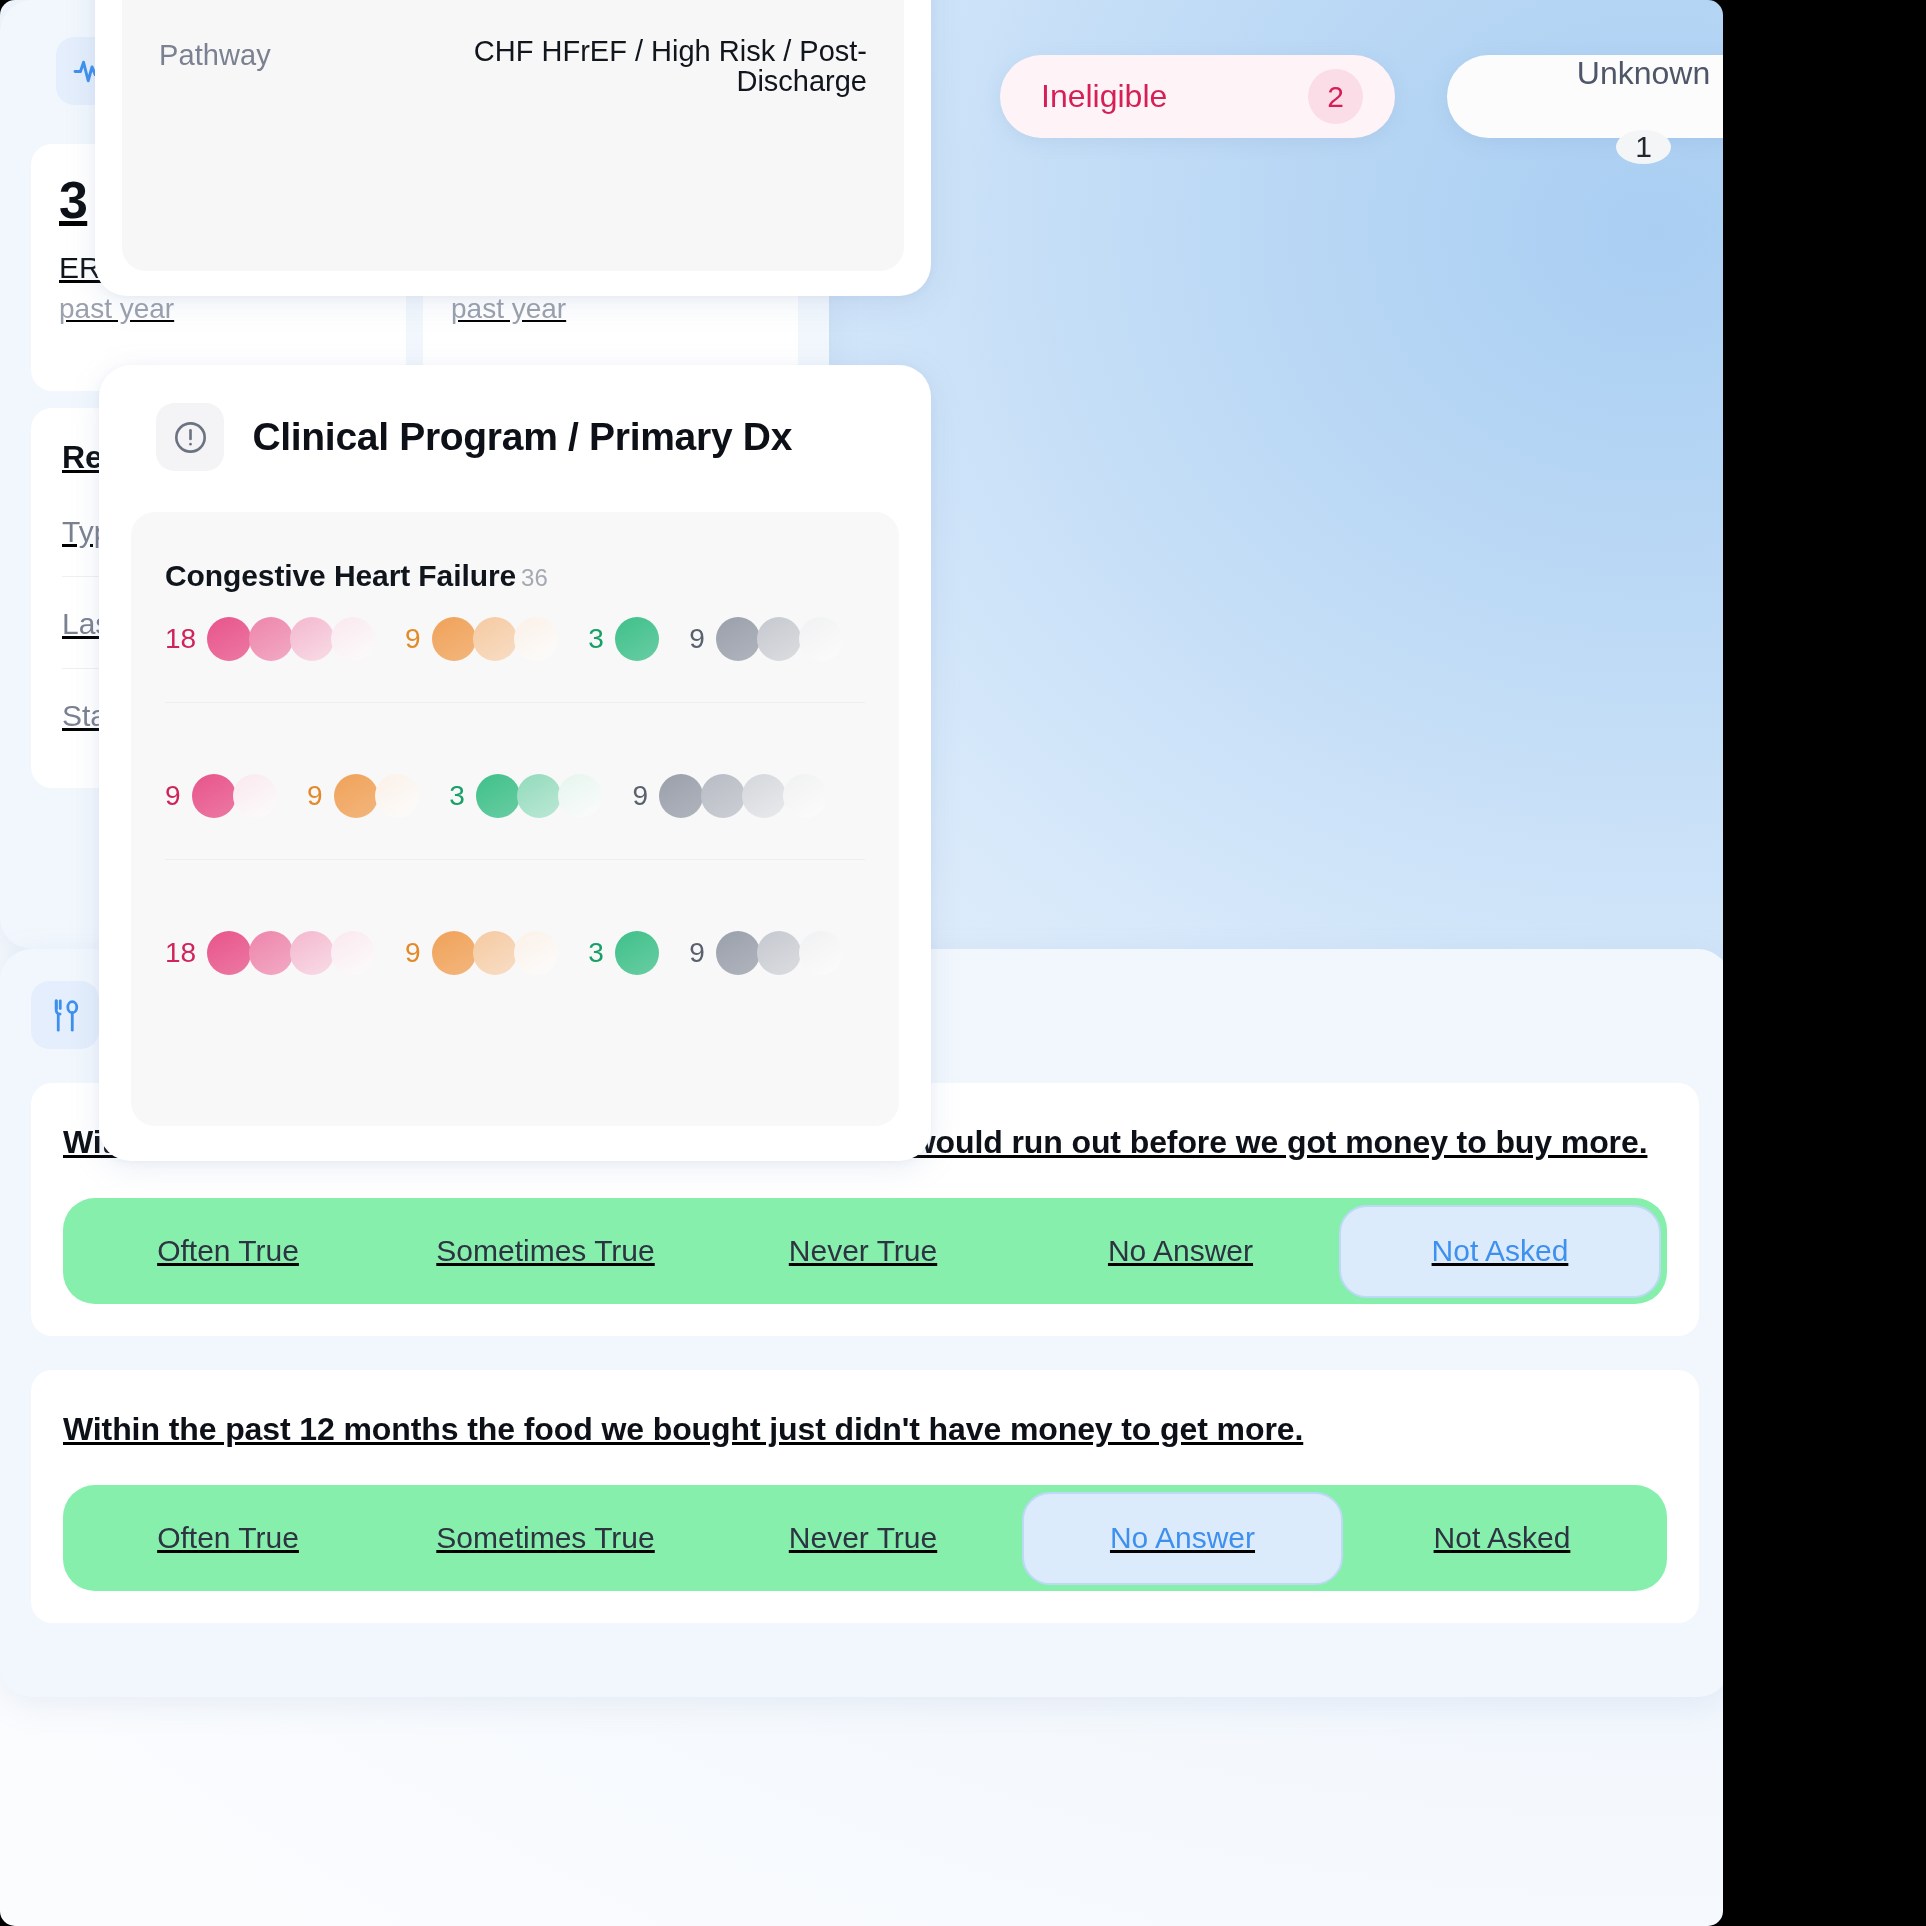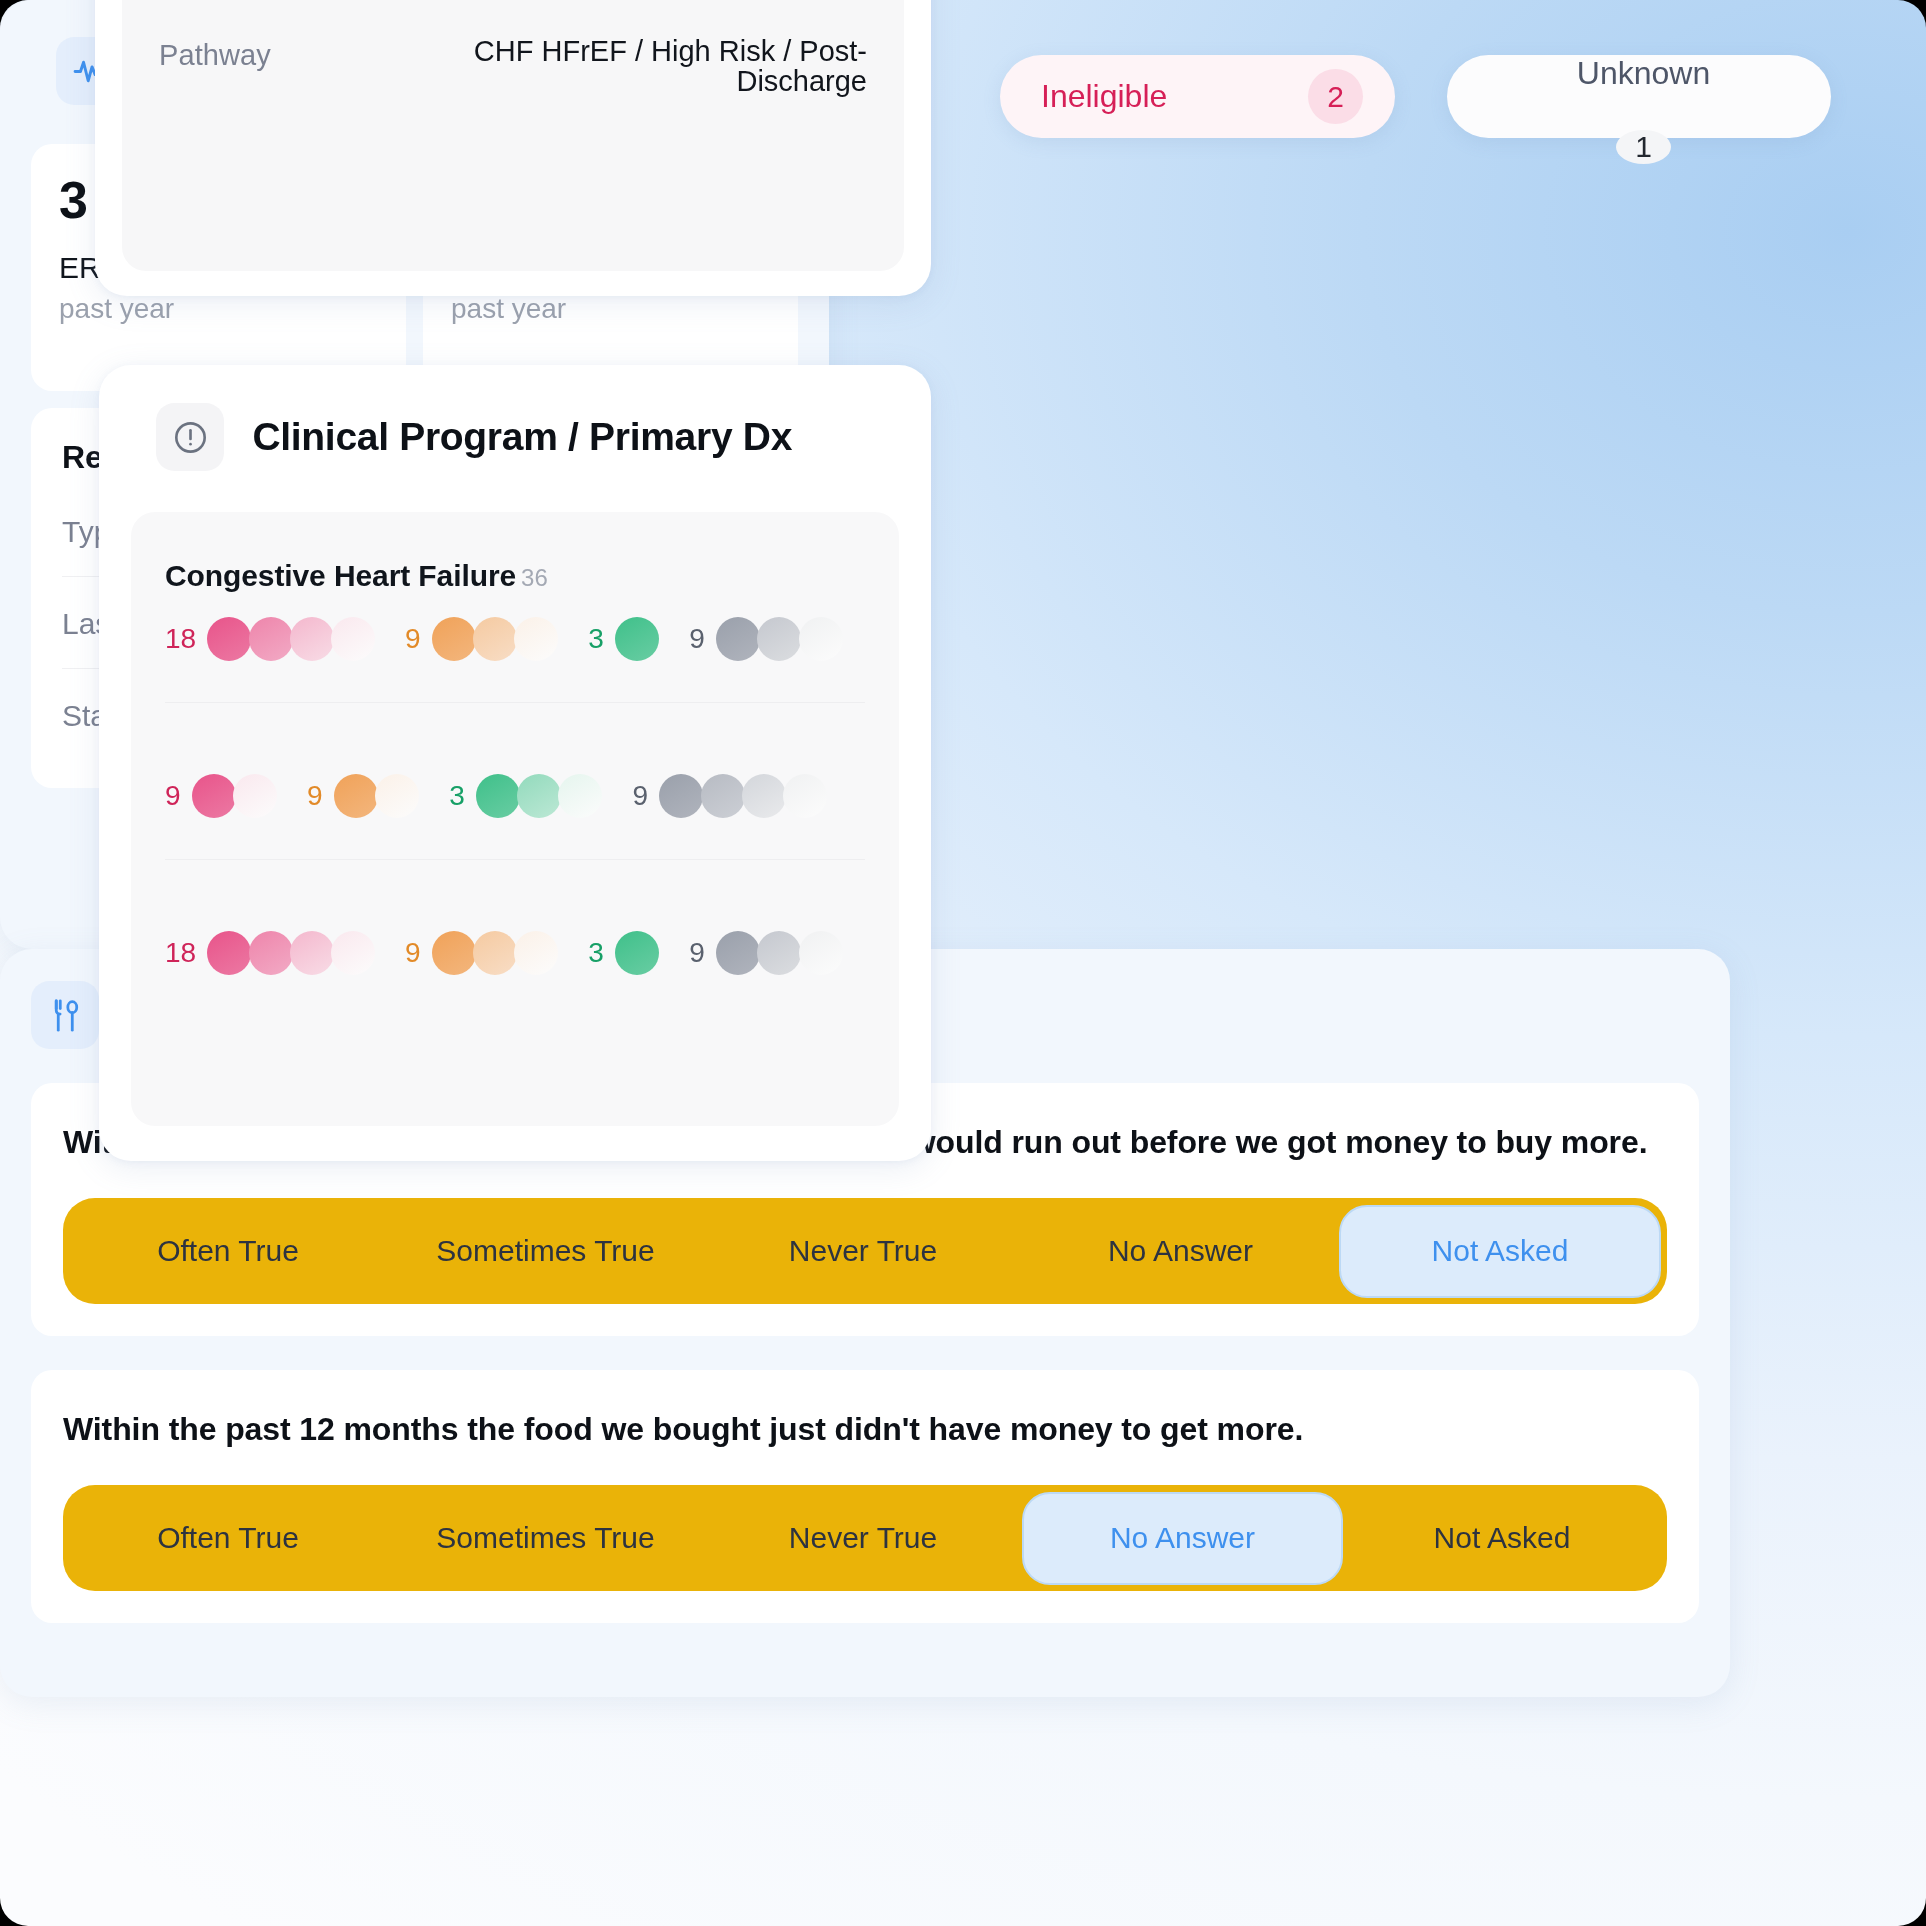--- a/index.html
+++ b/index.html
@@ -10,27 +10,28 @@
     overflow: hidden;
     font-family: "Liberation Sans", sans-serif;
   }
 
   body {
     background: #000;
   }
 
   .page {
     position: relative;
-    width: 1926px;
+    width: 1723px;
     height: 1926px;
-    border-radius: 28px;
+    border-radius: 15px;
     overflow: hidden;
     background:
       radial-gradient(140% 110% at 96% 12%, #a9cef2 0%, #bcd9f5 18%, #d6e8fa 38%, #eaf2fc 58%, #f4f8fd 74%, #fbfcfe 100%),
       linear-gradient(100deg, #fdfdfe 0%, #f2f7fc 45%, #cfe2f8 78%, #a8cdf0 100%);
+    text-decoration: underline;
   }
 
   
   .card {
     position: absolute;
     background: #ffffff;
     border-radius: 32px;
     box-shadow: 0 7px 32px rgba(115,145,185,.14), 0 1.4px 7px rgba(115,145,185,.08);
   }
 
@@ -286,21 +287,21 @@
   .q-text {
     font-size: 32px;
     font-weight: 700;
     color: #0d1117;
     line-height: 1.32;
     letter-spacing: -0.1px;
   }
   .opt-bar {
     display: flex;
     align-items: center;
-    background: #eab308;
+    background: #86efac;
     border-radius: 32px;
     height: 106px;
     margin-top: 35px;
     padding: 6.3px;
   }
   .opt {
     flex: 1;
     height: 100%;
     display: flex;
     align-items: center;

